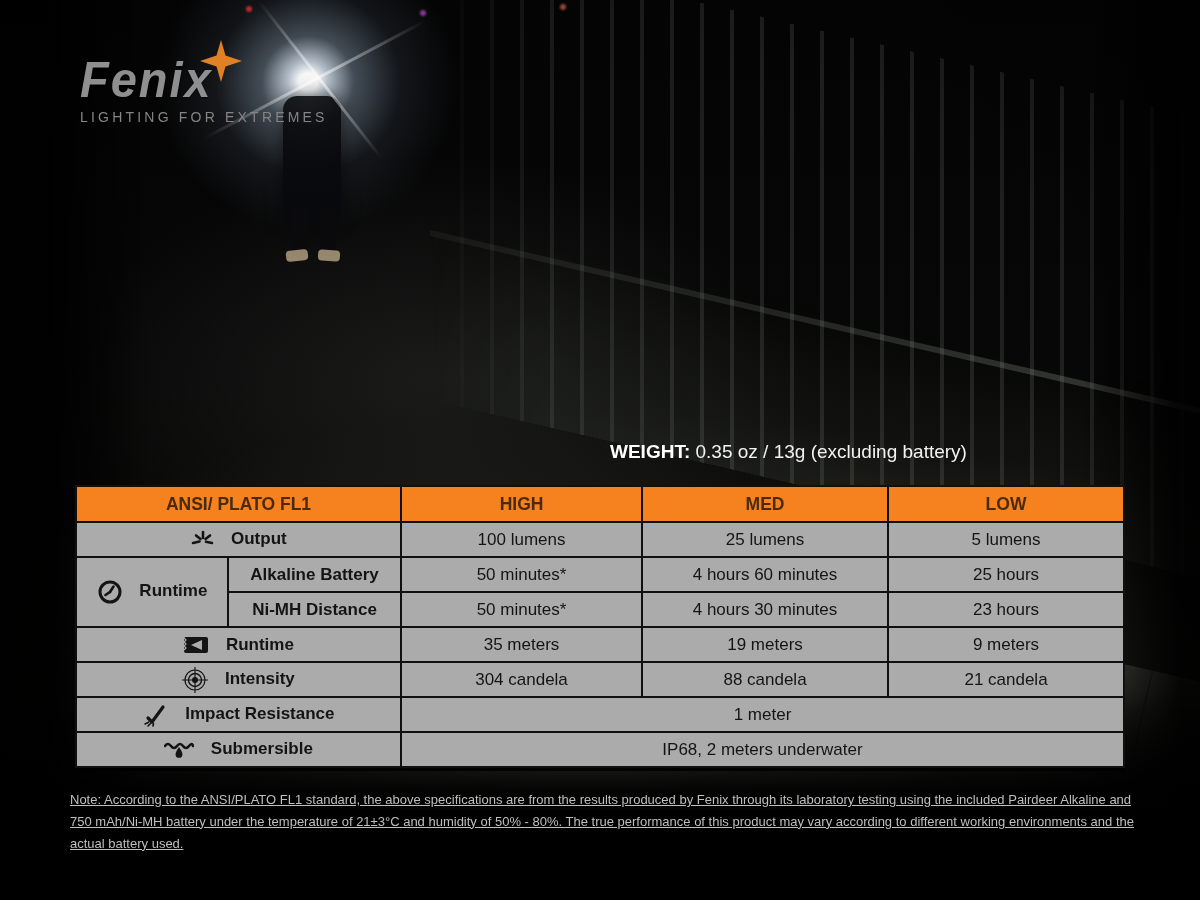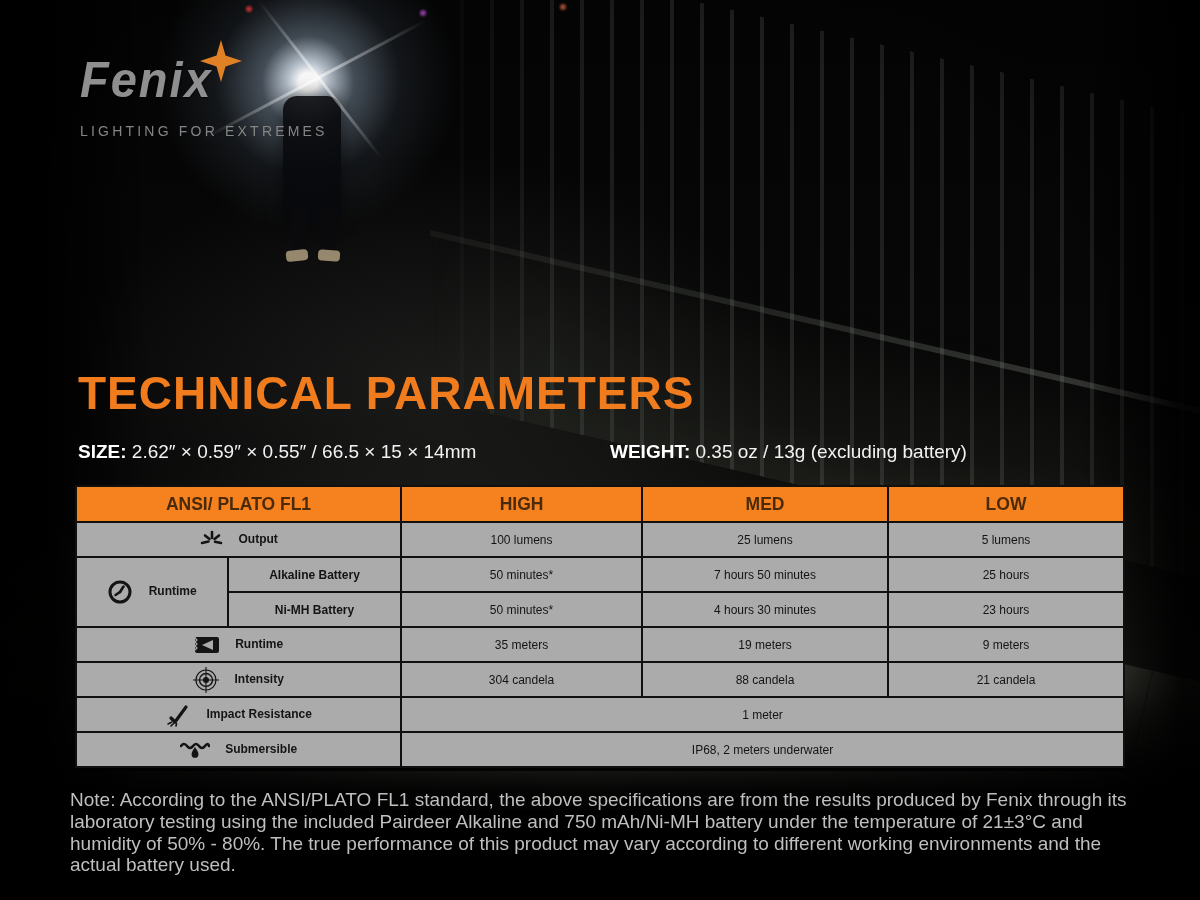--- a/index.html
+++ b/index.html
@@ -69,52 +69,52 @@
 
   
   .brand{position:absolute;left:80px;top:52px;}
   .brand-word{
     font-size:47px;font-weight:700;font-style:italic;letter-spacing:2px;
     color:#8f8f8f;text-shadow:0 1px 2px rgba(0,0,0,0.8);
     transform:scaleY(1.05);display:inline-block;
   }
   .brand-star{position:absolute;left:118px;top:-14px;}
   .brand-tag{
-    margin-top:16px;font-size:14px;letter-spacing:3.2px;color:#858585;font-weight:400;
+    margin-top:2px;font-size:14px;letter-spacing:3.2px;color:#858585;font-weight:400;
   }
 
   
   .page-title{
     position:absolute;left:78px;top:366px;
     font-size:46px;font-weight:700;letter-spacing:1px;color:#f07c1d;
   }
   .spec-line{position:absolute;top:441px;font-size:19px;color:#f2f2f2;}
   .spec-size{left:78px;} .spec-weight{left:610px;}
   .spec-line b{font-weight:700;color:#ffffff;}
 
   
   table.params{
     position:absolute;left:75px;top:485px;width:1048px;
     border-collapse:collapse;table-layout:fixed;
     background:#fdba74;border:2px solid #101010;
     box-shadow:0 3px 0 rgba(0,0,0,0.85);
   }
   table.params th, table.params td{
-    border:2px solid #101010;font-size:12px;color:#141414;
+    border:2px solid #101010;font-size:17px;color:#141414;
     text-align:center;vertical-align:middle;padding:0 4px;overflow:hidden;white-space:nowrap;
   }
   table.params th{height:34px;background:#f5811f;color:#4a2a08;font-weight:700;font-size:17.5px;}
   table.params td{height:33px;background:#ababab;}
   td.label-cell{text-align:left;padding-left:12px;font-weight:700;}
   td.label-cell .lbl{margin-left:12px;}
   td.sub-label{font-weight:700;}
   .ic{vertical-align:middle;display:inline-block;}
 
   
-  .notes{position:absolute;left:70px;top:789px;width:1066px;color:#bfbfbf;font-size:19px;line-height:21.8px;}
+  .notes{position:absolute;left:70px;top:789px;width:1066px;color:#bfbfbf;font-size:13px;line-height:21.8px;text-decoration:underline;}
   .notes p{margin:0;}
 </style>
 </head>
 <body>
 
 <div id="stage">
 
   <div class="photo"></div>
   <div class="fence"></div>
   <div class="fence-rail"></div>
@@ -133,26 +133,21 @@
   <div class="photo-fade"></div>
 
   <div class="brand">
     <svg class="brand-star" width="46" height="46" viewBox="0 0 46 46">
       <path d="M23 2 L27.5 17.5 L44 23 L27.5 28.5 L23 44 L18.5 28.5 L2 23 L18.5 17.5 Z" fill="#e08125"></path>
     </svg>
     <div class="brand-word">Fenix</div>
     <div class="brand-tag">LIGHTING FOR EXTREMES</div>
   </div>
 
-  <div class="page-title">TECHNICAL PARAMETERS</div>
-
-  <div class="spec-line spec-size">
-    <b>SIZE:</b>
-    <span>2.62″ × 0.59″ × 0.55″ / 66.5 × 15 × 14mm</span>
-  </div>
+
   <div class="spec-line spec-weight">
     <b>WEIGHT:</b>
     <span>0.35 oz / 13g (excluding battery)</span>
   </div>
 
   <table class="params">
     <colgroup>
       <col style="width:152px">
         <col style="width:173px">
       <col style="width:241px">
@@ -189,25 +184,25 @@
       <td rowspan="2" class="label-cell">
         <svg class="ic" width="26" height="26" viewBox="0 0 26 26">
           <circle cx="13" cy="13" r="10" fill="none" stroke="#141414" stroke-width="3"></circle>
           <path d="M13 13 L16.5 7.5" stroke="#141414" stroke-width="2.6" stroke-linecap="round"></path>
           <path d="M13 13 L8.5 16" stroke="#141414" stroke-width="2.6" stroke-linecap="round"></path>
         </svg>
         <span class="lbl">Runtime</span>
       </td>
       <td class="sub-label">Alkaline Battery</td>
       <td>50 minutes*</td>
-      <td>7 hours 50 minutes</td>
+      <td>4 hours 60 minutes</td>
       <td>25 hours</td>
     </tr>
     <tr>
-      <td class="sub-label">Ni-MH Battery</td>
+      <td class="sub-label">Ni-MH Distance</td>
       <td>50 minutes*</td>
       <td>4 hours 30 minutes</td>
       <td>23 hours</td>
     </tr>
 
     <tr>
       <td colspan="2" class="label-cell">
         <svg class="ic" width="26" height="18" viewBox="0 0 26 18">
           <rect x="1" y="1" width="24" height="16" rx="2" fill="#141414"></rect>
           <path d="M19 4 L8 9 L19 14 Z" fill="#ababab"></path>

